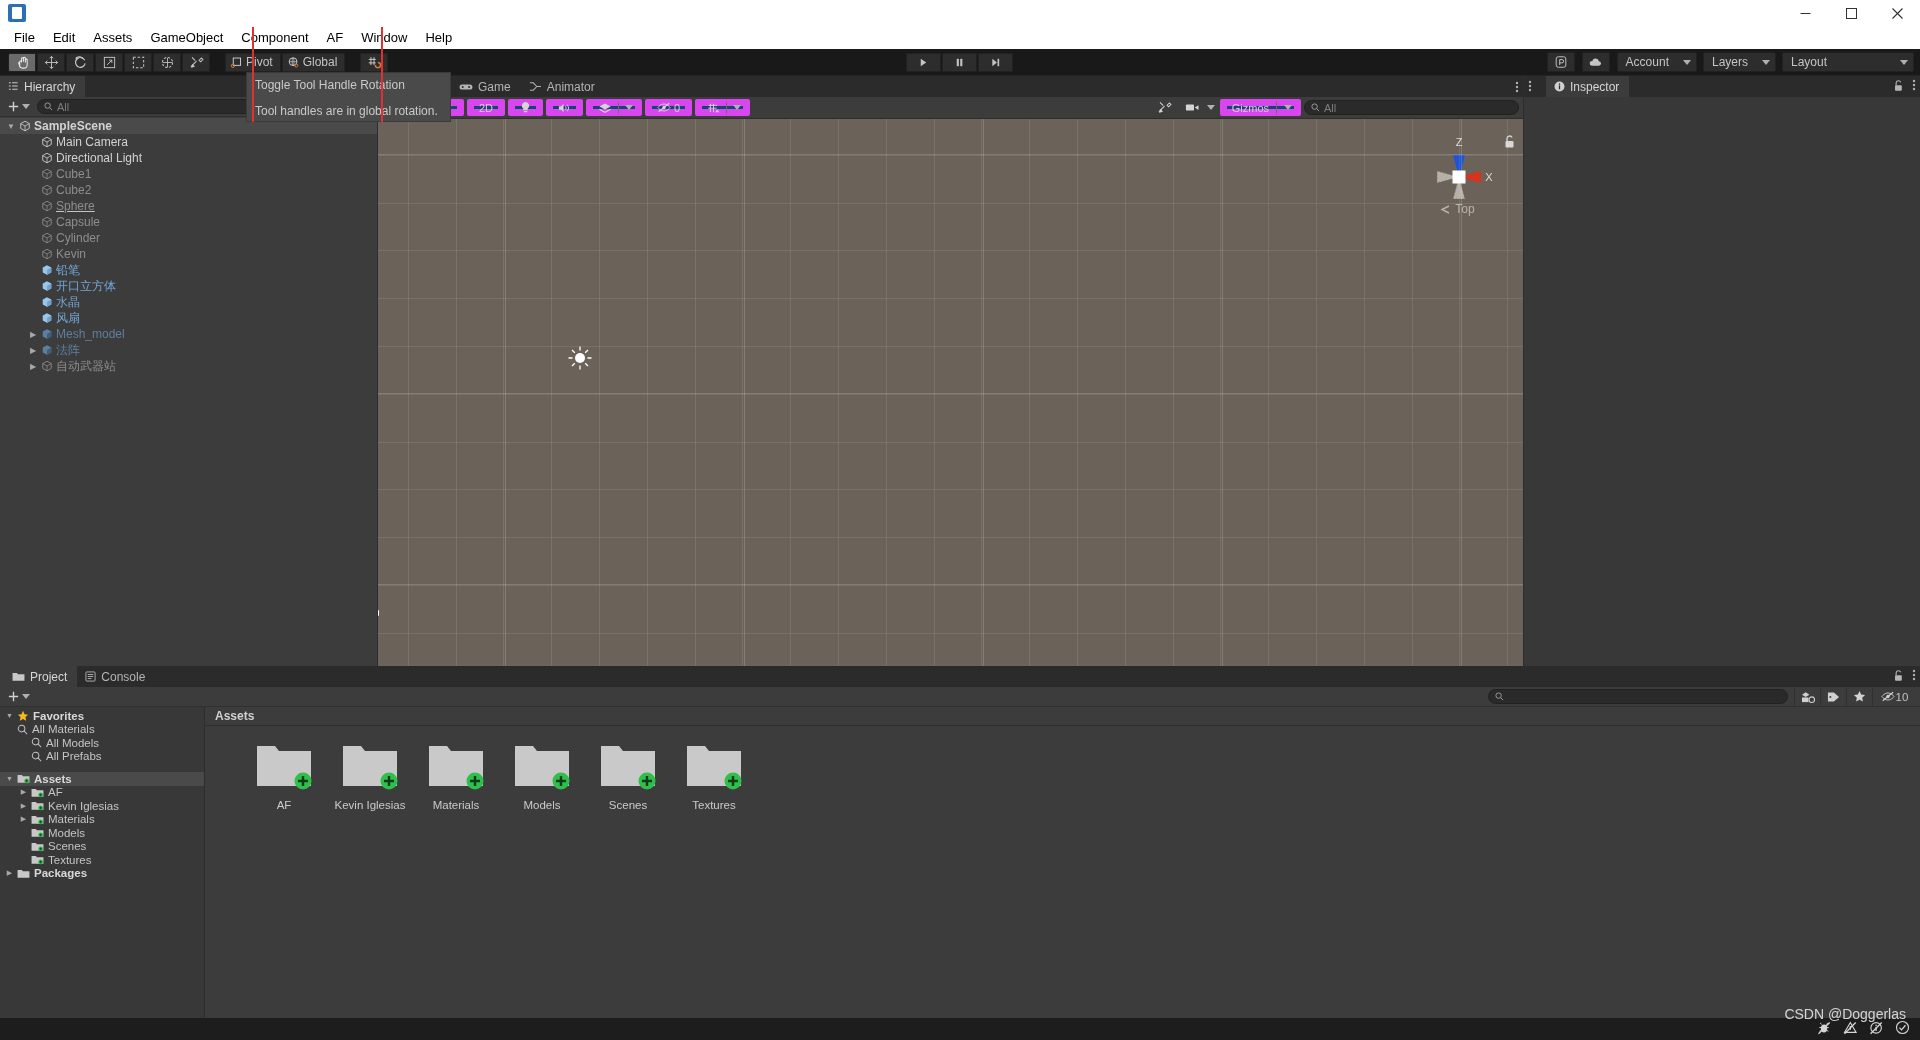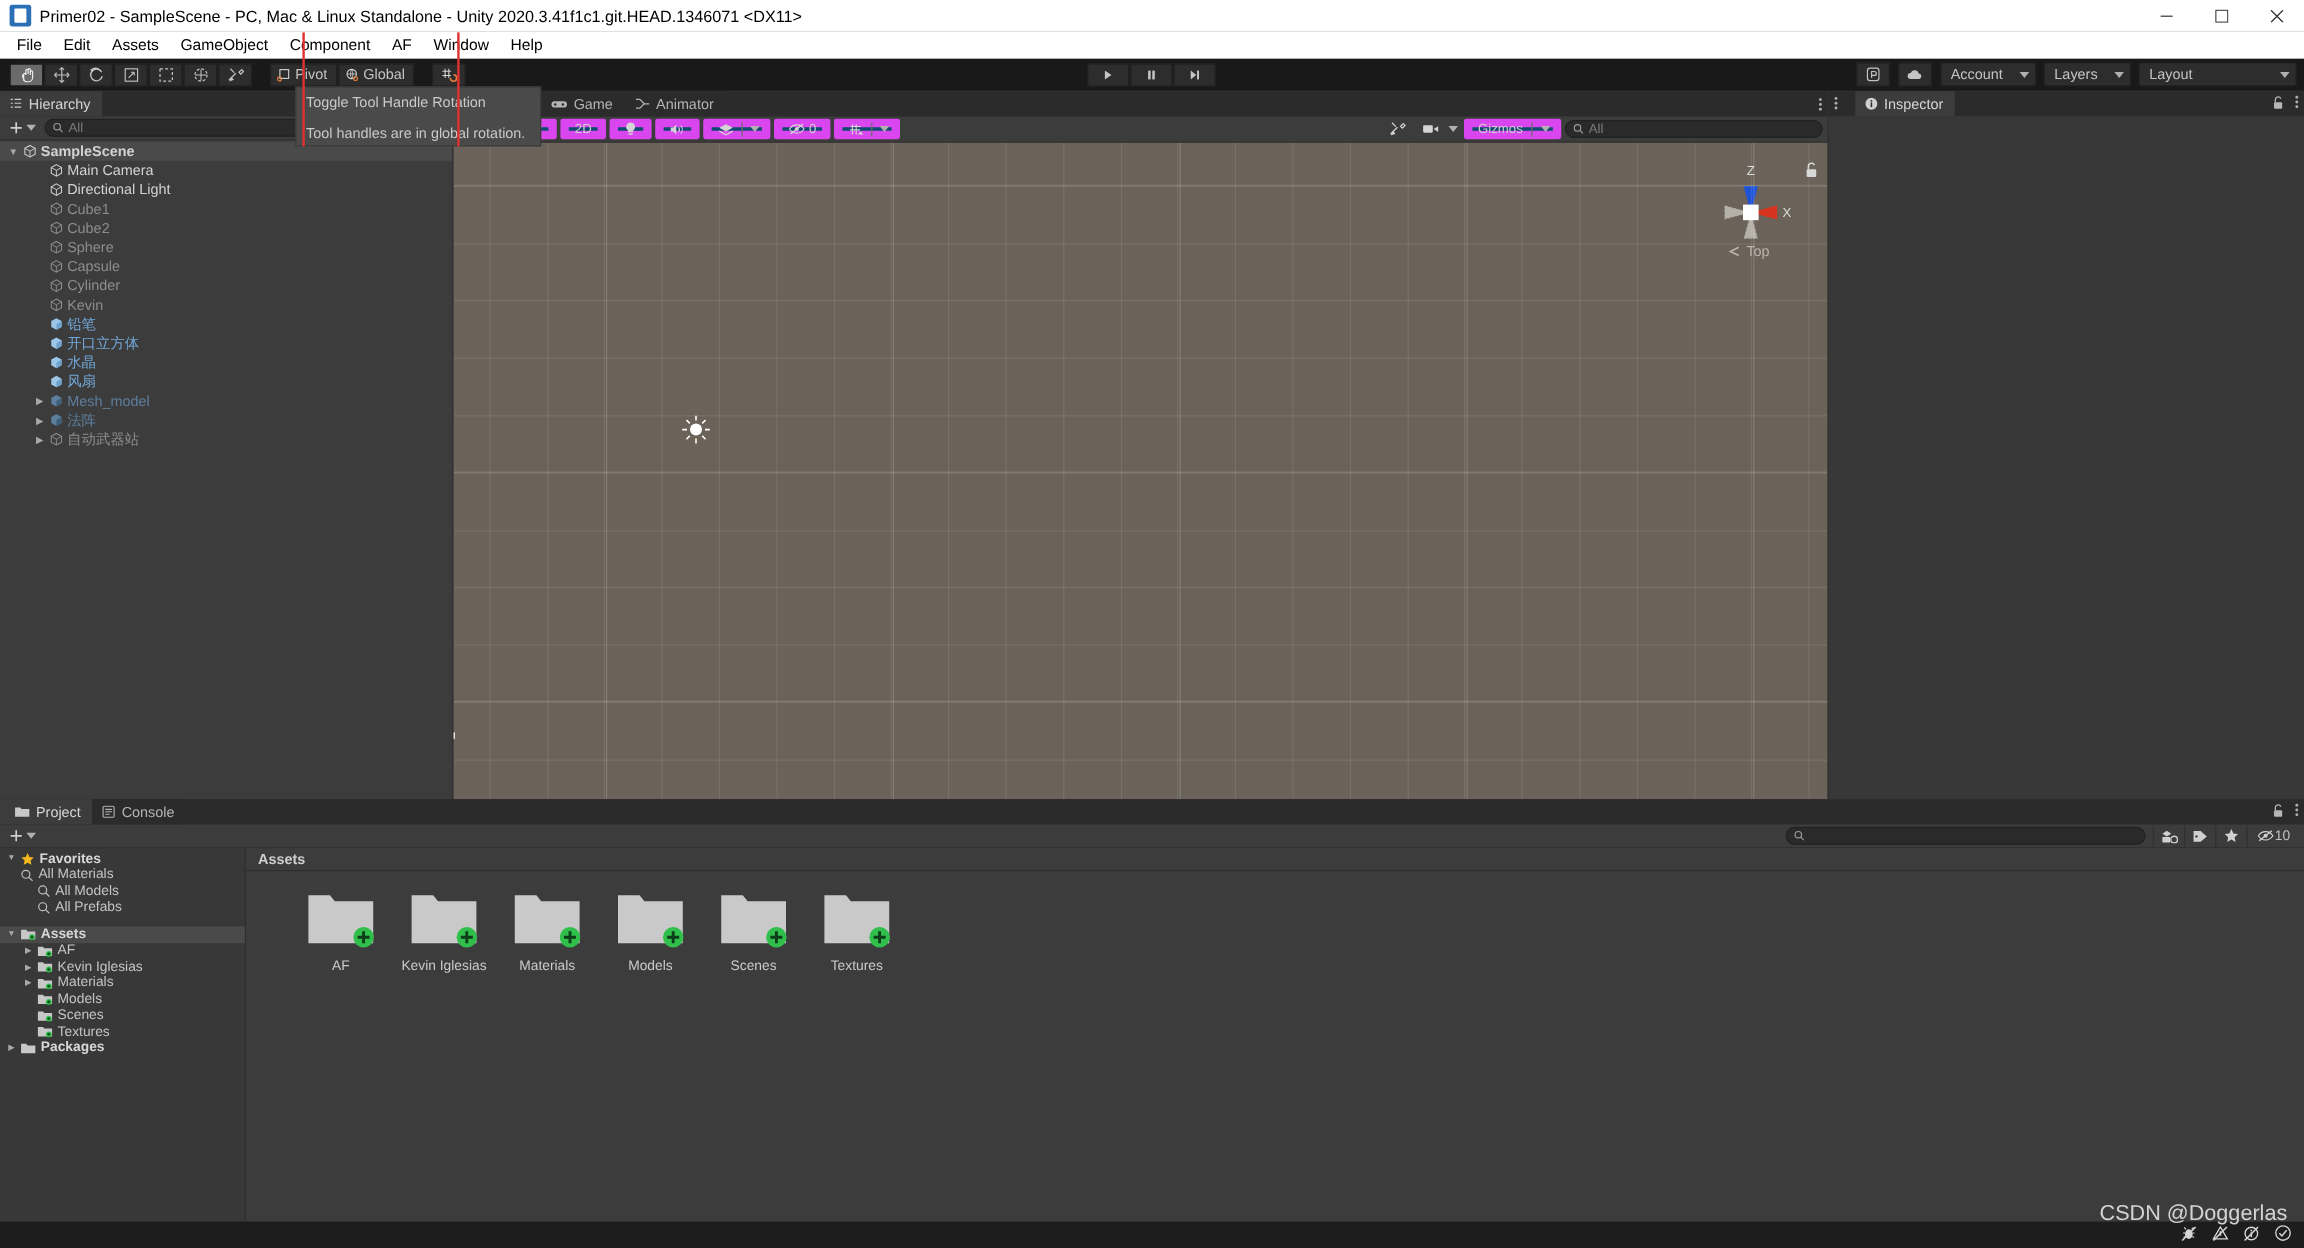--- a/index.html
+++ b/index.html
@@ -167,42 +167,41 @@
 
   .ptree-row{ height:13.5px; display:flex; align-items:center; font-size:11.5px; padding-left:4px; white-space:nowrap; }
   .ptree-row.sel{ background:#4a4a4a; }
   .ptree-row .tri{ width:11px; font-size:7px; }
   .ptree-row .nm{ margin-left:4px; }
   .bold{ font-weight:bold; color:#d8d8d8; }
 
   
   .statusbar{ position:absolute; left:0; right:0; bottom:0; height:22px; background:#1d1d1d;
               display:flex; align-items:center; justify-content:flex-end; gap:11px; padding-right:10px; z-index:20;}
-  .watermark{ position:absolute; right:14px; bottom:18px; font-size:18px; color:#e0e0e0; opacity:.92; z-index:30; white-space:nowrap; }
+  .watermark{ position:absolute; right:14px; bottom:18px; font-size:14px; color:#e0e0e0; opacity:.92; z-index:30; white-space:nowrap; }
 
   
   .tooltip{
     position:absolute; left:246px; top:72px; width:205px; height:50px;
     background:#4a4a4a; border:1px solid #3a3a3a; z-index:50;
     padding:6px 8px; font-size:12px; color:#c9c9c9; line-height:1;
   }
   .tooltip .t1{ margin-bottom:14px; }
 
   .redline{ position:absolute; width:1.6px; background:#e23030; z-index:60; }
 
   .sep-v{ position:absolute; width:1px; background:#2e2e2e; top:0; bottom:0; }
 </style>
 </head>
 <body>
 
 <div class="app">
 
   <div class="titlebar">
     <div class="tb-icon"></div>
-    <div class="tb-title">Primer02 - SampleScene - PC, Mac &amp; Linux Standalone - Unity 2020.3.41f1c1.git.HEAD.1346071 &lt;DX11&gt;</div>
     <div class="winbtns">
       <div class="winbtn">
         <svg width="11" height="11" viewBox="0 0 11 11">
             <rect x="0.5" y="5" width="10" height="1" fill="#333"></rect>
           </svg>
       </div>
       <div class="winbtn">
         <svg width="11" height="11" viewBox="0 0 11 11">
             <rect x="0.5" y="0.5" width="10" height="10" fill="none" stroke="#333"></rect>
           </svg>
@@ -417,21 +416,21 @@
           <div class="hrow" style="padding-left: 28px;">
             <span class="tri empty">▶</span>
             <span style="display: inline-flex; align-items: center; margin-left: 3px;">
               <svg width="12" height="12" viewBox="0 0 14 14">
                 <path d="M7 1.4l5 2.8v5.6L7 12.6 2 9.8V4.2z" fill="none" stroke="#8d8d8d" stroke-width="1"></path>
                 <path d="M2 4.2l5 2.8 5-2.8M7 7v5.6" fill="none" stroke="#8d8d8d" stroke-width=".9"></path>
               </svg>
             </span>
             <span class="nm clr-dim">Cube2</span>
           </div>
-          <div class="hrow" style="padding-left: 28px;">
+          <div class="hrow" style="padding-left: 28px; text-decoration: underline;">
             <span class="tri empty">▶</span>
             <span style="display: inline-flex; align-items: center; margin-left: 3px;">
               <svg width="12" height="12" viewBox="0 0 14 14">
                 <path d="M7 1.4l5 2.8v5.6L7 12.6 2 9.8V4.2z" fill="none" stroke="#8d8d8d" stroke-width="1"></path>
                 <path d="M2 4.2l5 2.8 5-2.8M7 7v5.6" fill="none" stroke="#8d8d8d" stroke-width=".9"></path>
               </svg>
             </span>
             <span class="nm clr-dim">Sphere</span>
           </div>
           <div class="hrow" style="padding-left: 28px;">

